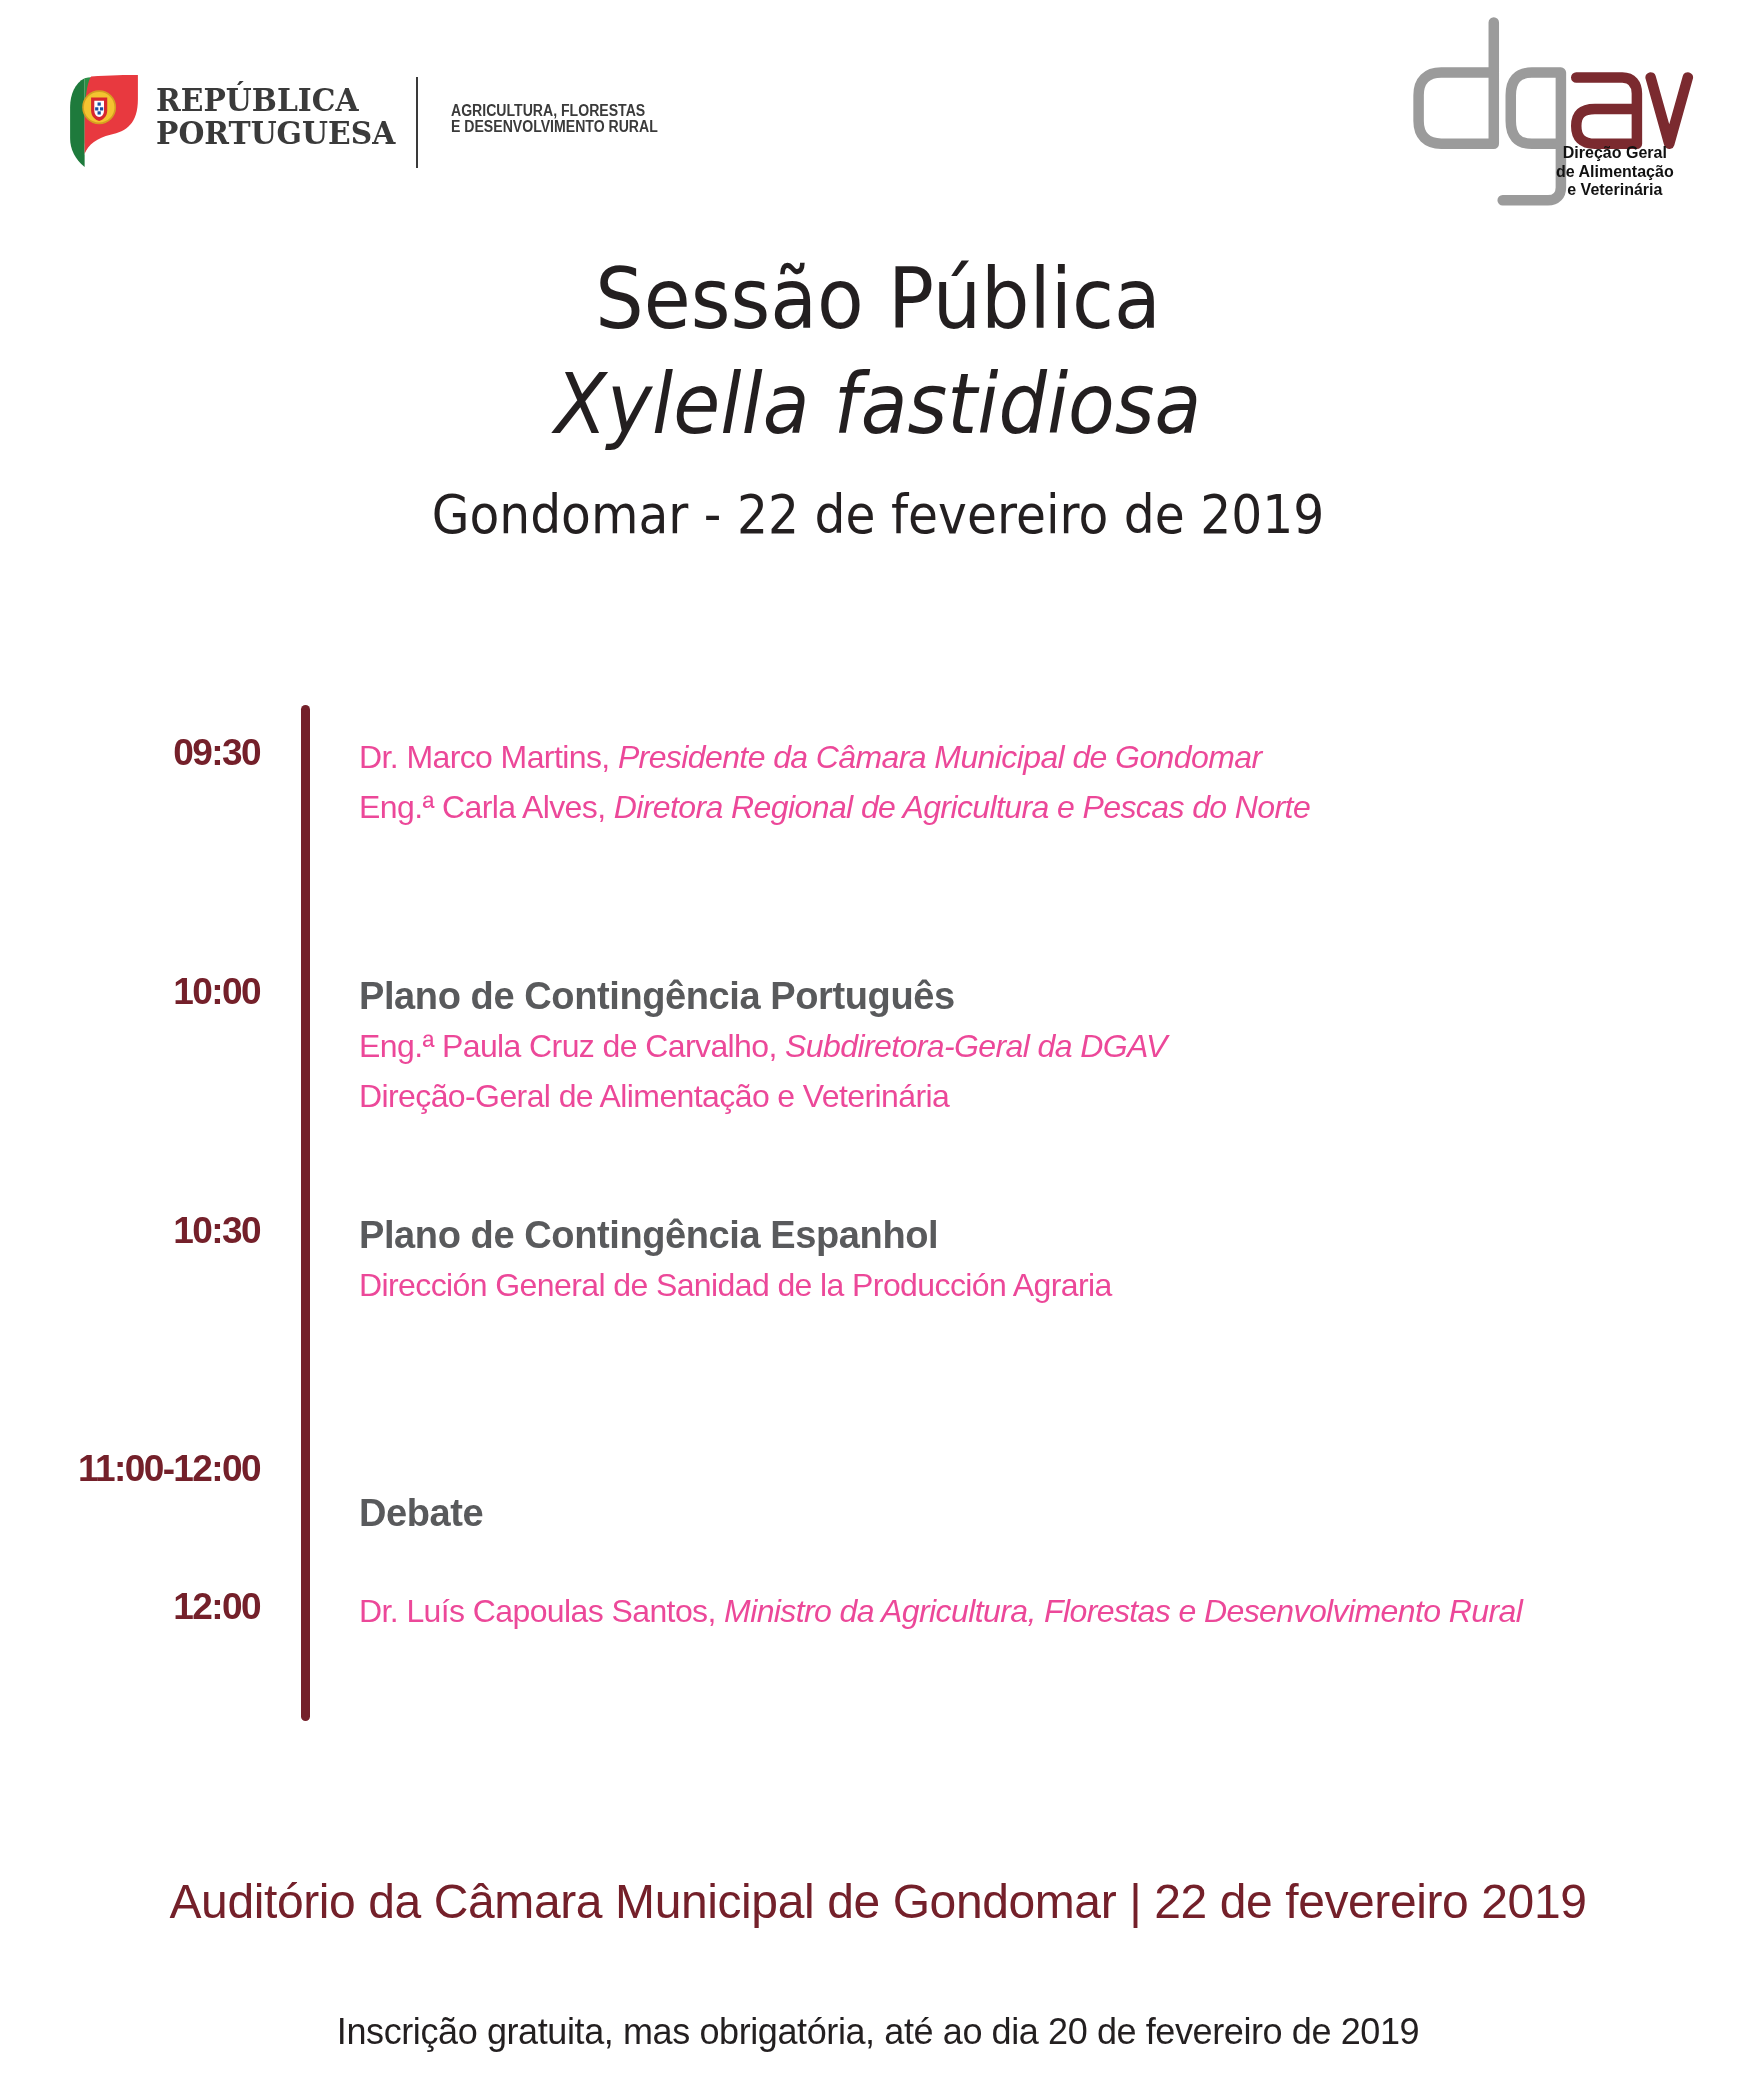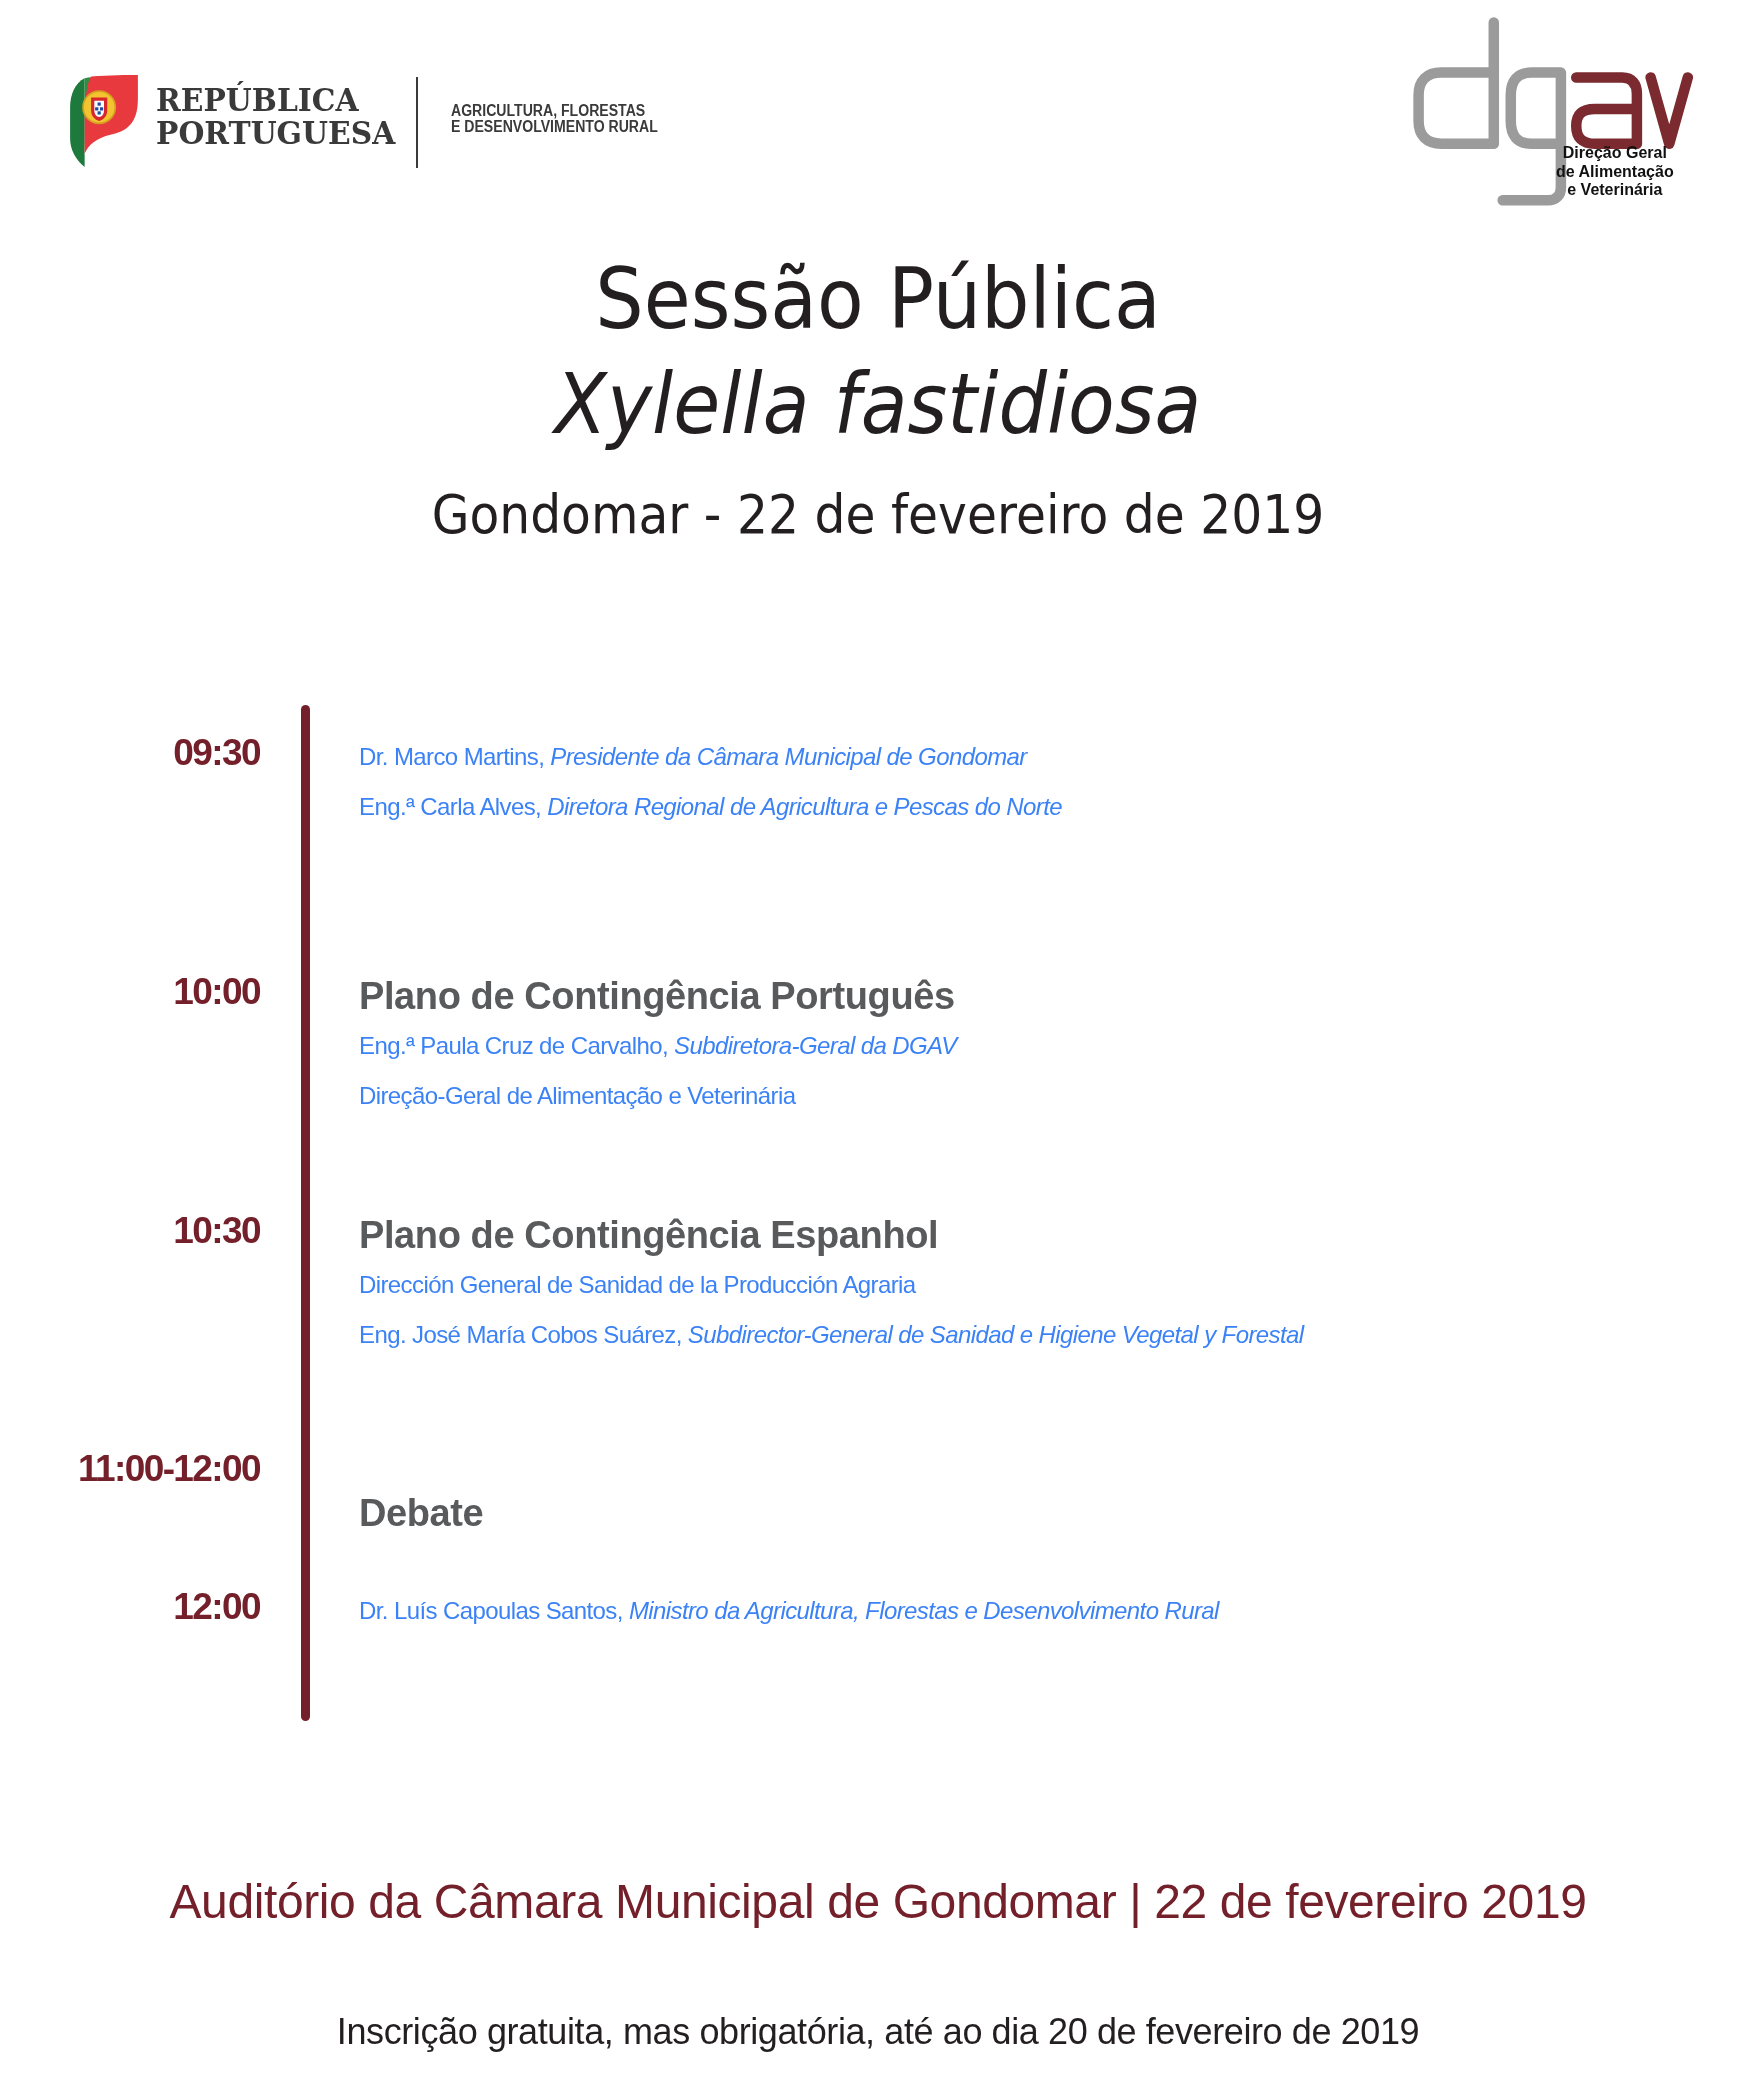--- a/index.html
+++ b/index.html
@@ -16,21 +16,21 @@
   
   .center { left:0; width:1756px; text-align:center; }
   #title { top:247px; font-family:"DejaVu Sans", sans-serif; font-size:83px; line-height:105px; color:#231f20; transform:scaleX(0.92); }
   #subtitle { top:352px; font-family:"DejaVu Sans", sans-serif; font-style:italic; font-size:83px; line-height:105px; color:#231f20; transform:scaleX(0.92); }
   #place-date { top:478px; font-family:"DejaVu Sans", sans-serif; font-size:53px; line-height:73px; color:#231f20; transform:scaleX(0.92); }
   
   #timeline-bar { left:301px; top:705px; width:9px; height:1016px; background:#74202a; border-radius:4.9px; }
   .time { position:absolute; right:1496px; font-family:"Liberation Sans", sans-serif; font-weight:bold; font-size:37px; line-height:41px; color:#74202a; letter-spacing:-1.6px; white-space:nowrap; }
   .item { position:absolute; left:359px; white-space:nowrap; }
   .item-title { font-family:"Liberation Sans", sans-serif; font-weight:bold; font-size:38px; line-height:50px; color:#595a5c; letter-spacing:-0.4px; }
-  .item-line { font-family:"Liberation Sans", sans-serif; font-size:24px; line-height:50px; color:#3b82f6; letter-spacing:-0.6px; }
+  .item-line { font-family:"Liberation Sans", sans-serif; font-size:32px; line-height:50px; color:#ec4899; letter-spacing:-0.6px; }
   .item-line i { font-style:italic; }
   
   #footer-venue { top:1877px; font-family:"Liberation Sans", sans-serif; font-size:48px; line-height:49px; color:#74202a; letter-spacing:-0.4px; }
   #footer-registration { top:2007px; font-family:"Liberation Sans", sans-serif; font-size:36px; line-height:49px; color:#231f20; letter-spacing:-0.4px; }
 </style>
 </head>
 <body>
 
 <svg id="flag" class="abs" viewBox="0 0 84 114">
   <path d="M18 4 L18 114 C6 104 0 92 0 78 L0 40 C0 24 6 10 18 4 Z" fill="#1e7a3c"></path>
@@ -87,21 +87,20 @@
 <div class="item" style="top:971px;">
   <div class="item-title">Plano de Contingência Português</div>
   <div class="item-line"><span>Eng.ª Paula Cruz de Carvalho,</span> <i>Subdiretora-Geral da DGAV</i></div>
   <div class="item-line"><span>Direção-Geral de Alimentação e Veterinária</span></div>
 </div>
 
 <div class="time" style="top:1210px;">10:30</div>
 <div class="item" style="top:1210px;">
   <div class="item-title">Plano de Contingência Espanhol</div>
   <div class="item-line"><span>Dirección General de Sanidad de la Producción Agraria</span></div>
-  <div class="item-line"><span>Eng. José María Cobos Suárez,</span> <i>Subdirector-General de Sanidad e Higiene Vegetal y Forestal</i></div>
 </div>
 
 <div class="time" style="top:1448px;">11:00-12:00</div>
 <div class="item" style="top:1448px;margin-top:40px;">
   <div class="item-title">Debate</div>
 </div>
 
 <div class="time" style="top:1586px;">12:00</div>
 <div class="item" style="top:1586px;">
   <div class="item-line"><span>Dr. Luís Capoulas Santos,</span> <i>Ministro da Agricultura, Florestas e Desenvolvimento Rural</i></div>

